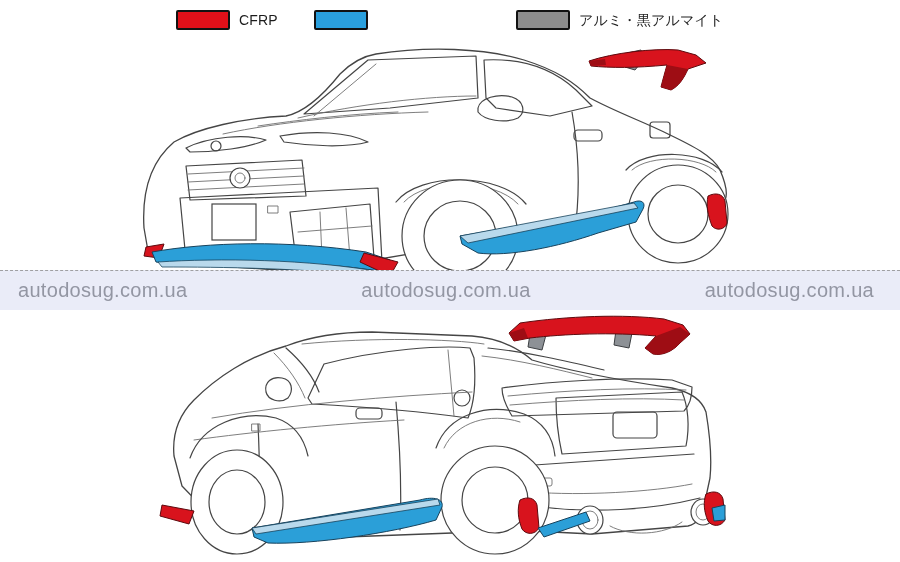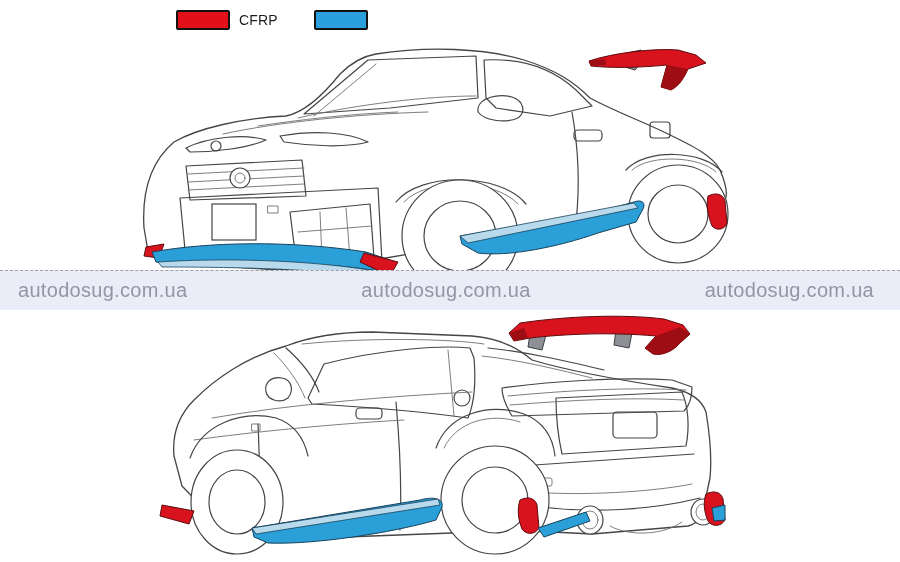--- a/index.html
+++ b/index.html
@@ -54,20 +54,24 @@
 <body>
 
 <div class="legend">
   <div class="legend-item l1">
     <span class="swatch" style="background-color: rgb(225, 16, 25);"></span>
     <span class="legend-label">CFRP</span>
   </div>
   <div class="legend-item l2">
     <span class="swatch" style="background-color: rgb(42, 160, 222);"></span>
   </div>
+  <div class="legend-item l3">
+    <span class="swatch" style="background-color: rgb(141, 141, 141);"></span>
+    <span class="legend-label">アルミ・黒アルマイト</span>
+  </div>
 </div>
 
 <svg id="car-top" class="car-svg" width="656" height="225" viewBox="0 0 656 225">
 
   <g>
     <path class="part-alu" d="M499,7 L513,4 L516,13 L507,24 L497,21 Z"></path>
     <path class="part-cfrp" d="M461,15 C485,7 525,2 550,4 L568,9 L578,17 L560,23 C556,32 551,40 543,44 L533,41 C535,33 537,26 539,19 C508,22 482,22 463,20 Z"></path>
     <path class="part-cfrp-dark" d="M539,19 L560,23 C556,32 551,40 543,44 L533,41 C535,33 537,26 539,19 Z"></path>
     <path class="part-cfrp-dark" d="M461,15 L463,20 L478,19 L477,13 Z"></path>
   </g>

